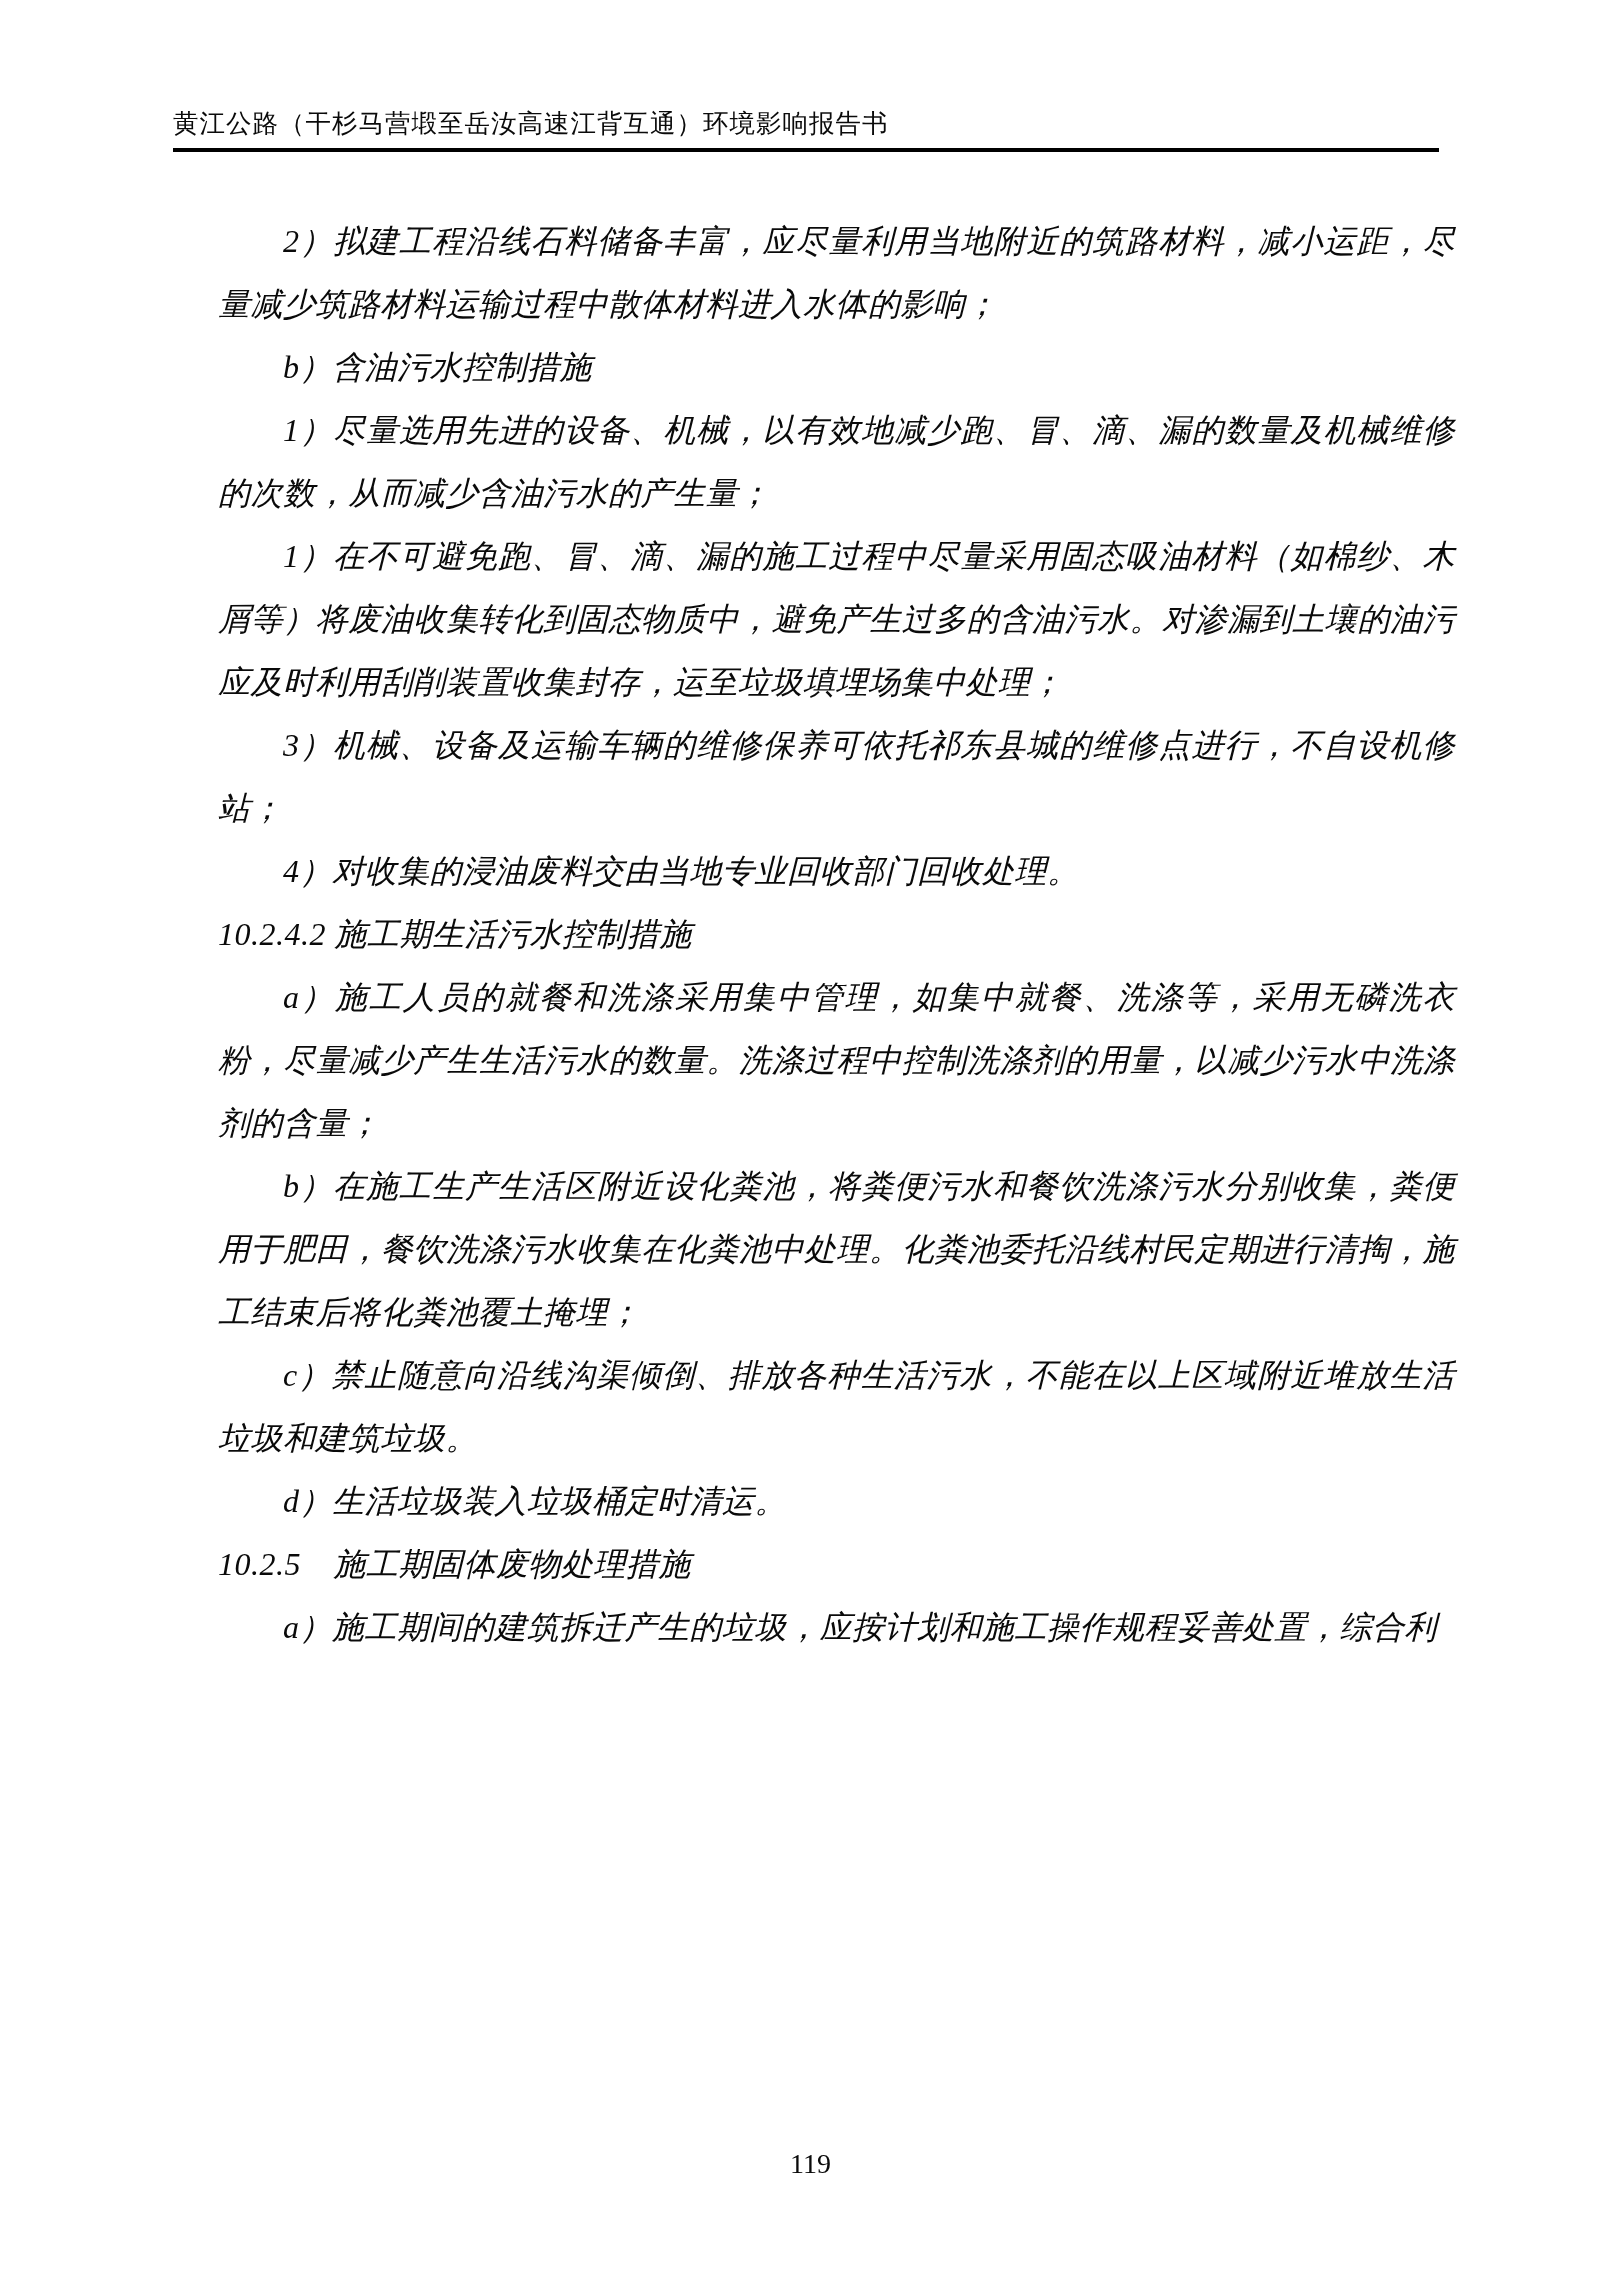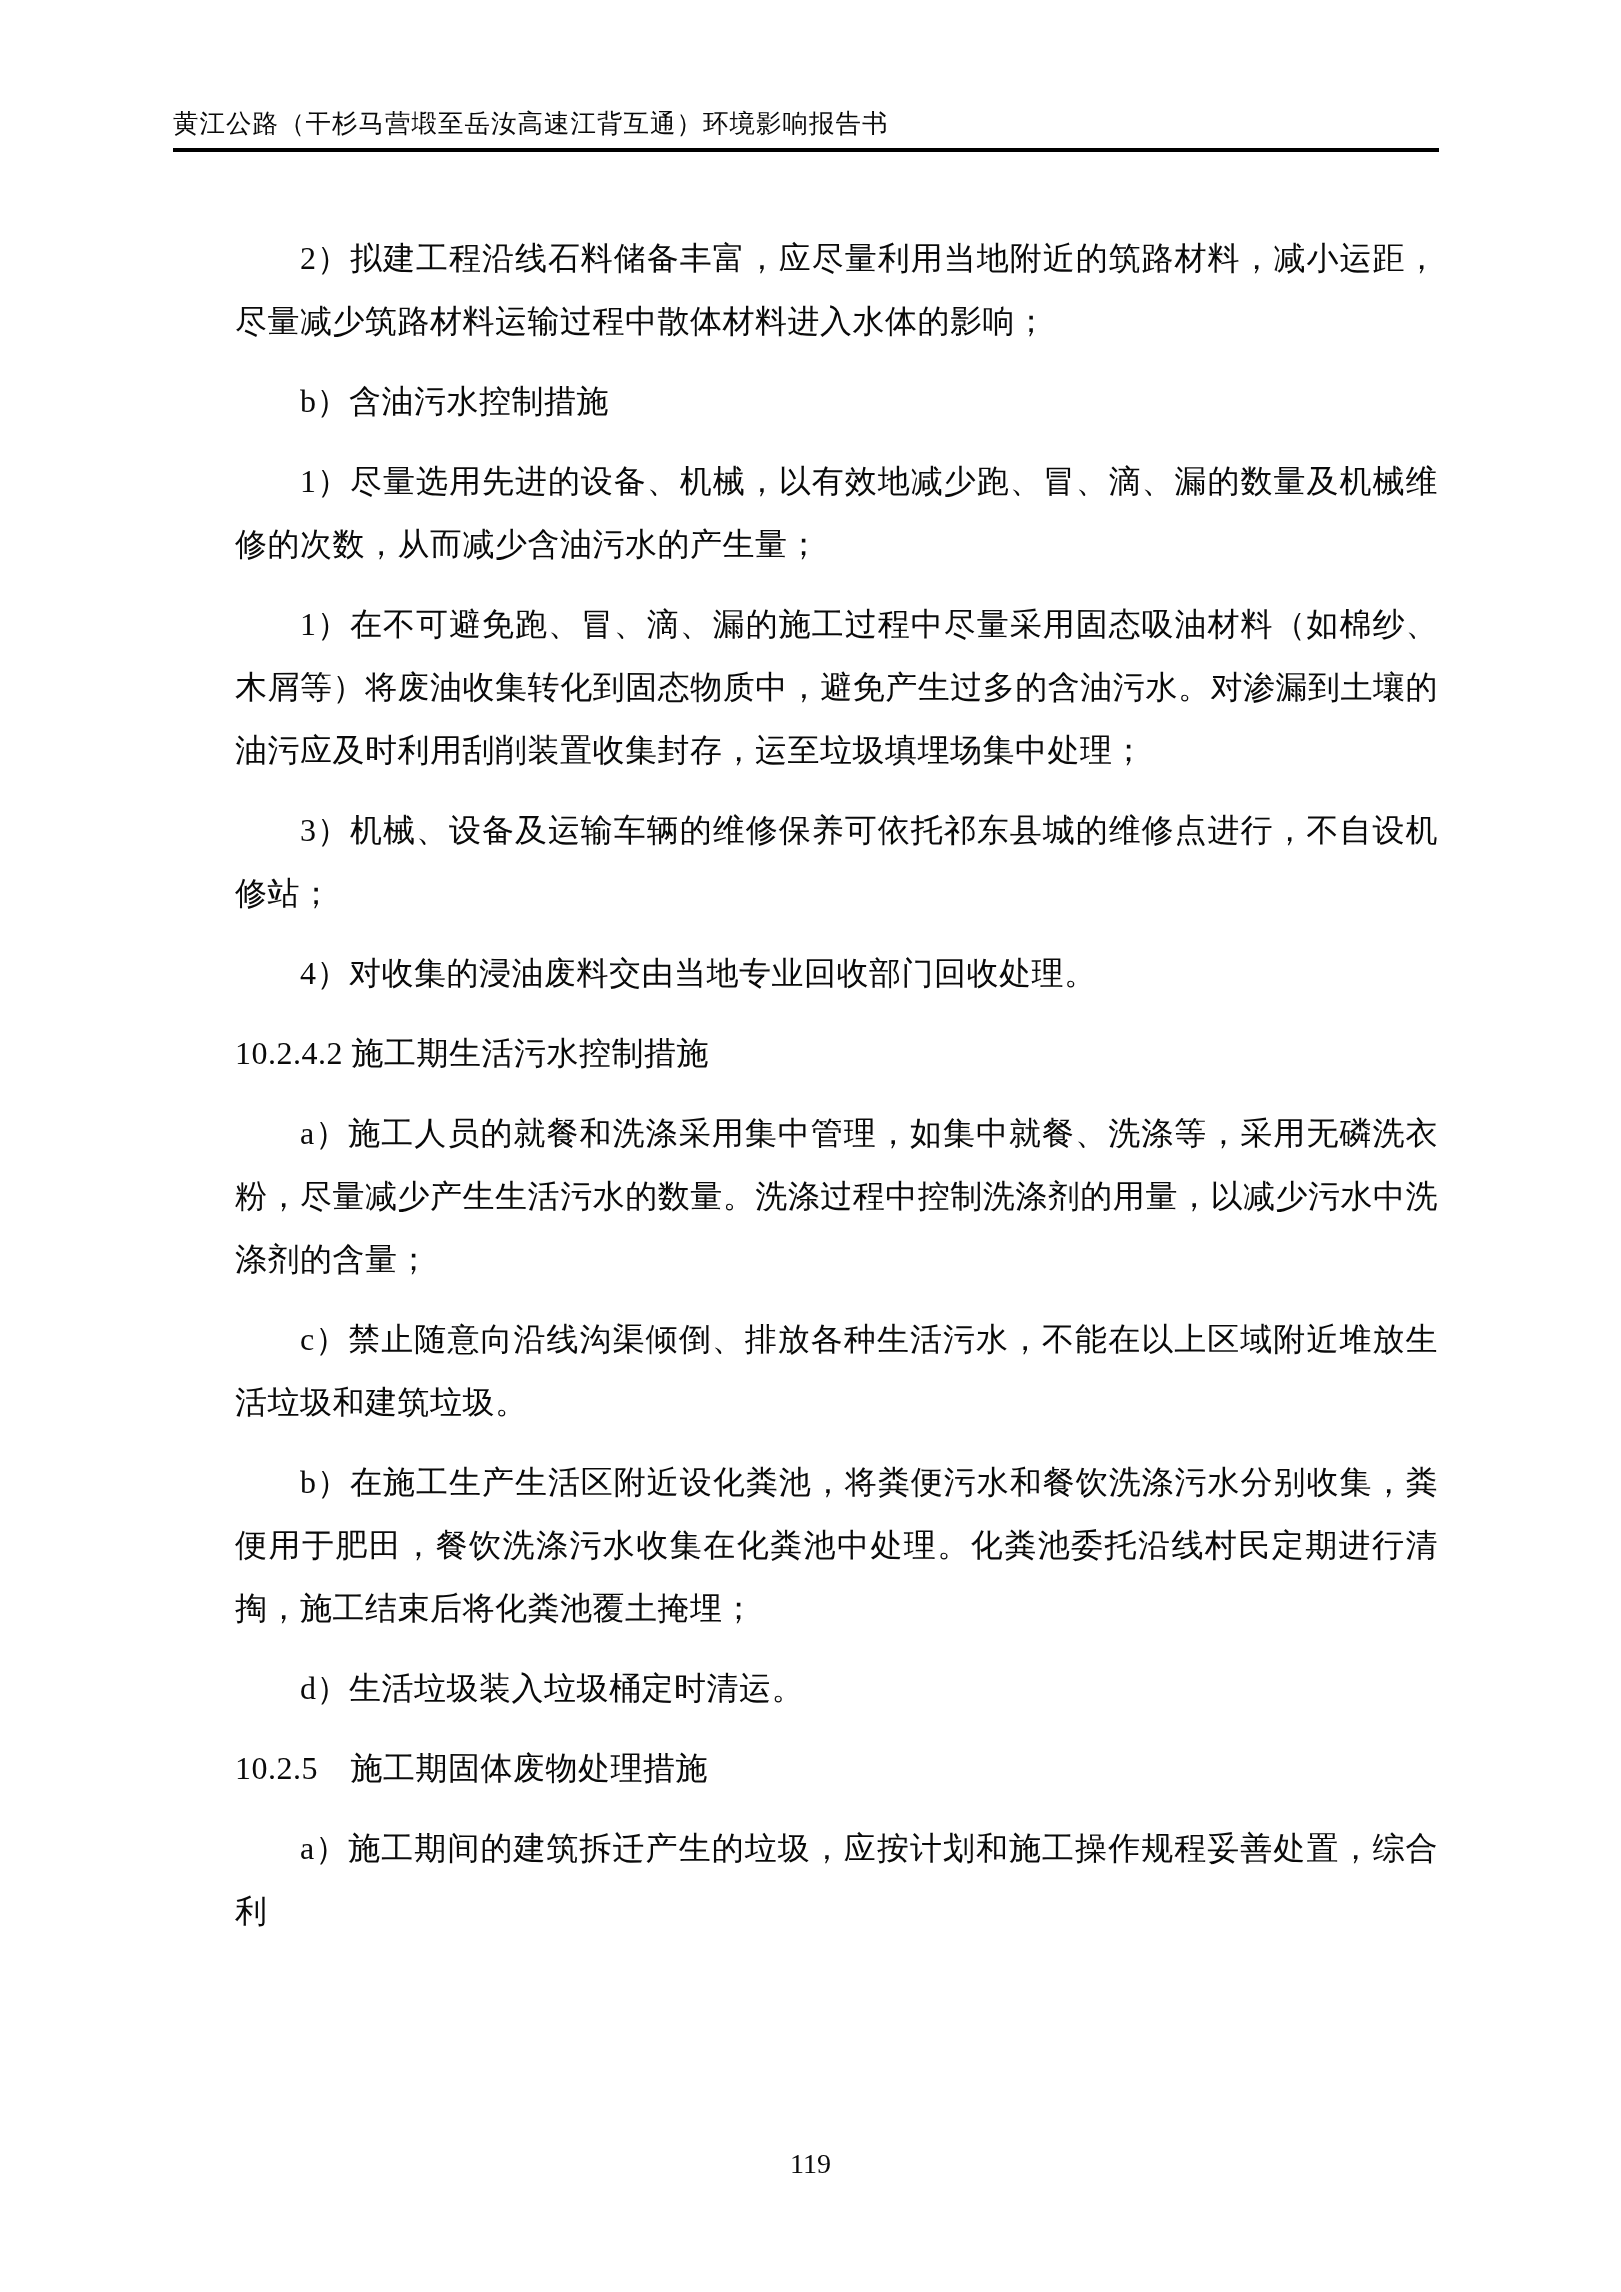--- a/index.html
+++ b/index.html
@@ -32,23 +32,24 @@
     position: absolute;
     left: 218px;
     top: 210px;
     width: 1237px;
     font-size: 32px;
     line-height: 63px;
     text-align: justify;
     letter-spacing: 0.5px;
   }
   .content p {
-    margin: 17px;
+    margin: 0;
     padding: 0;
     font-weight: normal;
+    font-style: italic;
   }
   .content p.indent { text-indent: 65px; }
   .content p.heading { text-indent: 0; }
   .page-footer {
     position: absolute;
     left: 0;
     top: 2147px;
     width: 100%;
     text-align: center;
     font-size: 28px;
@@ -66,22 +67,22 @@
 
   <div class="content">
     <p class="indent">2）拟建工程沿线石料储备丰富，应尽量利用当地附近的筑路材料，减小运距，尽量减少筑路材料运输过程中散体材料进入水体的影响；</p>
     <p class="indent">b）含油污水控制措施</p>
     <p class="indent">1）尽量选用先进的设备、机械，以有效地减少跑、冒、滴、漏的数量及机械维修的次数，从而减少含油污水的产生量；</p>
     <p class="indent">1）在不可避免跑、冒、滴、漏的施工过程中尽量采用固态吸油材料（如棉纱、木屑等）将废油收集转化到固态物质中，避免产生过多的含油污水。对渗漏到土壤的油污应及时利用刮削装置收集封存，运至垃圾填埋场集中处理；</p>
     <p class="indent">3）机械、设备及运输车辆的维修保养可依托祁东县城的维修点进行，不自设机修站；</p>
     <p class="indent">4）对收集的浸油废料交由当地专业回收部门回收处理。</p>
     <p class="heading">10.2.4.2 施工期生活污水控制措施</p>
     <p class="indent">a）施工人员的就餐和洗涤采用集中管理，如集中就餐、洗涤等，采用无磷洗衣粉，尽量减少产生生活污水的数量。洗涤过程中控制洗涤剂的用量，以减少污水中洗涤剂的含量；</p>
+    <p class="indent">b）在施工生产生活区附近设化粪池，将粪便污水和餐饮洗涤污水分别收集，粪便用于肥田，餐饮洗涤污水收集在化粪池中处理。化粪池委托沿线村民定期进行清掏，施工结束后将化粪池覆土掩埋；</p>
     <p class="indent">c）禁止随意向沿线沟渠倾倒、排放各种生活污水，不能在以上区域附近堆放生活垃圾和建筑垃圾。</p>
-    <p class="indent">b）在施工生产生活区附近设化粪池，将粪便污水和餐饮洗涤污水分别收集，粪便用于肥田，餐饮洗涤污水收集在化粪池中处理。化粪池委托沿线村民定期进行清掏，施工结束后将化粪池覆土掩埋；</p>
     <p class="indent">d）生活垃圾装入垃圾桶定时清运。</p>
     <p class="heading">10.2.5　施工期固体废物处理措施</p>
     <p class="indent">a）施工期间的建筑拆迁产生的垃圾，应按计划和施工操作规程妥善处置，综合利</p>
   </div>
 
   <div class="page-footer">
     <span>119</span>
   </div>
 
 </div>

